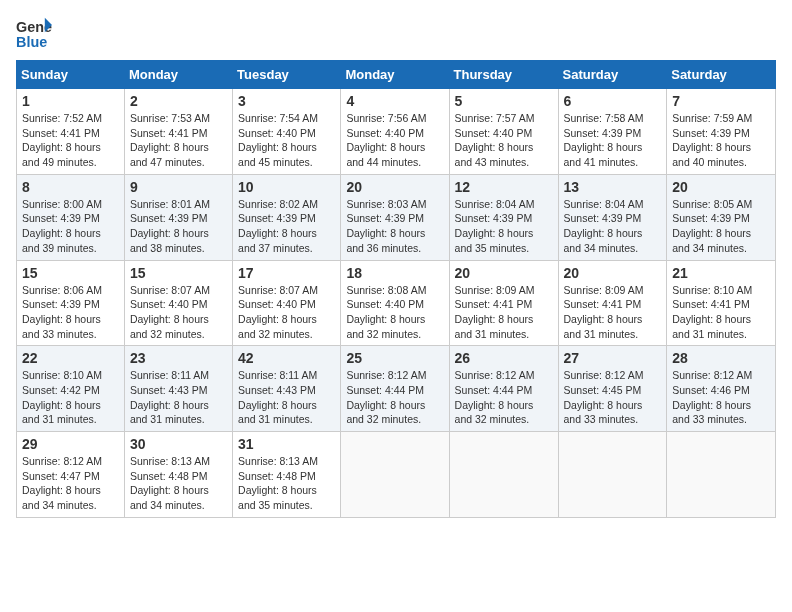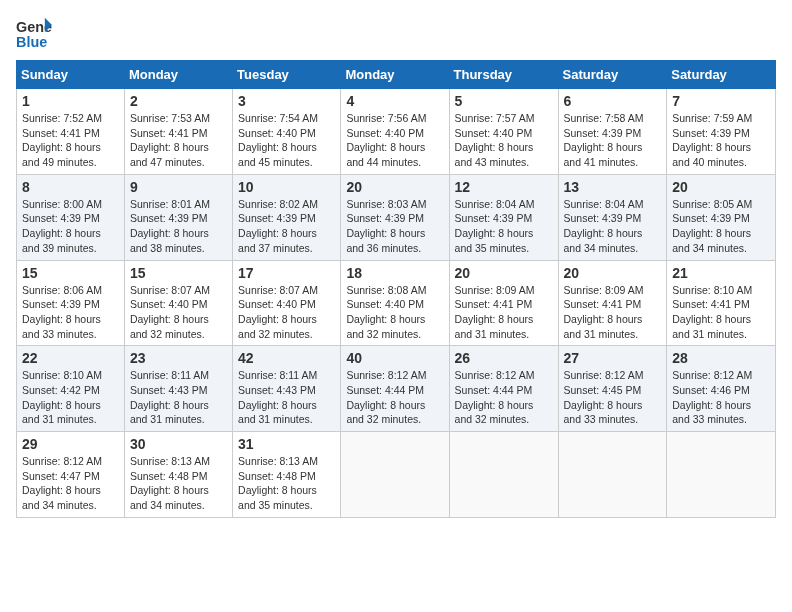--- a/index.html
+++ b/index.html
@@ -207,21 +207,21 @@
       </td>
         <td>
         <span class="day-num">23</span>
         <span class="day-info">Sunrise: 8:11 AM<br>Sunset: 4:43 PM<br>Daylight: 8 hours and 31 minutes.</span>
       </td>
         <td>
         <span class="day-num">42</span>
         <span class="day-info">Sunrise: 8:11 AM<br>Sunset: 4:43 PM<br>Daylight: 8 hours and 31 minutes.</span>
       </td>
         <td>
-        <span class="day-num">40</span>
+        <span class="day-num">25</span>
         <span class="day-info">Sunrise: 8:12 AM<br>Sunset: 4:44 PM<br>Daylight: 8 hours and 32 minutes.</span>
       </td>
         <td>
         <span class="day-num">26</span>
         <span class="day-info">Sunrise: 8:12 AM<br>Sunset: 4:44 PM<br>Daylight: 8 hours and 32 minutes.</span>
       </td>
         <td>
         <span class="day-num">27</span>
         <span class="day-info">Sunrise: 8:12 AM<br>Sunset: 4:45 PM<br>Daylight: 8 hours and 33 minutes.</span>
       </td>

